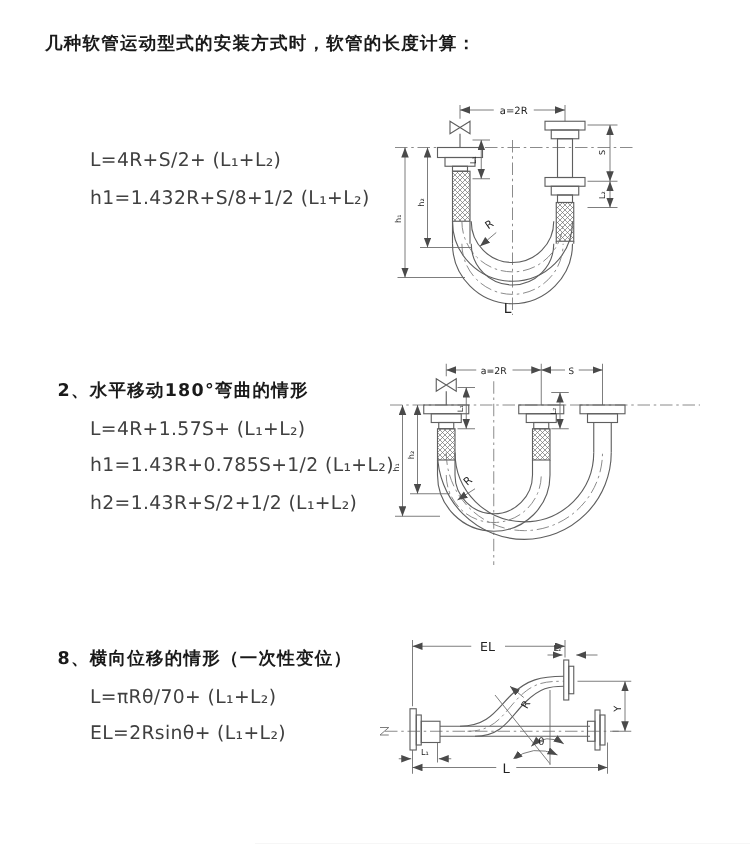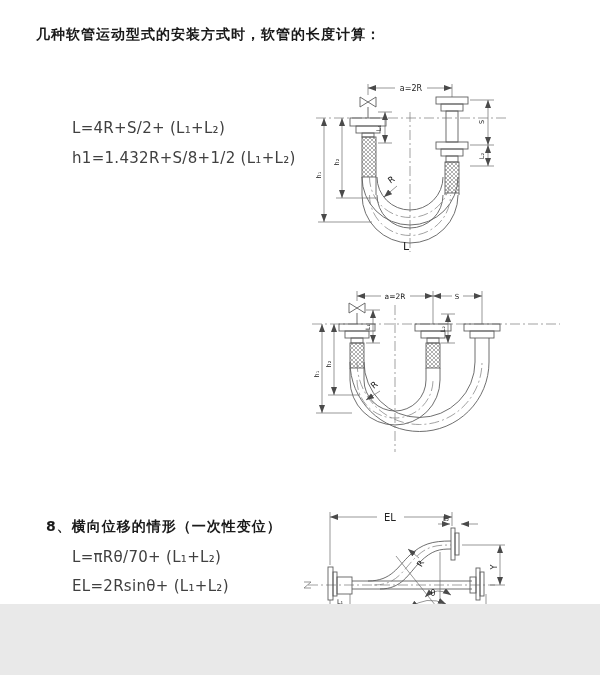--- a/index.html
+++ b/index.html
@@ -1,17 +1,17 @@
 <!DOCTYPE html>
 <html><head>
 <meta charset="utf-8">
 <style>
   html,body{margin:0;padding:0;background:#e9e9e9;}
   .page{
-    position:relative;width:600px;height:604px;background:#ffffff;
+    position:relative;width:600px;height:675px;background:#ffffff;
     font-family:"DejaVu Sans","Liberation Sans",sans-serif;color:#1a1a1a;
     overflow:hidden;margin:0 auto;
   }
   .title{
     position:absolute;left:36px;top:26px;font-size:14px;font-weight:bold;
     letter-spacing:1px;white-space:nowrap;
   }
   .sec{position:absolute;left:46px;}
   .sec-h{font-size:14px;font-weight:bold;letter-spacing:1px;white-space:nowrap;}
   .formula{
@@ -31,20 +31,26 @@
 
 <div class="page">
 
   <div class="title">几种软管运动型式的安装方式时，软管的长度计算：</div>
 
   <div class="sec" style="top:106px;">
     <div class="formula">L=4R+S/2+ (L₁+L₂)</div>
     <div class="formula">h1=1.432R+S/8+1/2 (L₁+L₂)</div>
   </div>
 
+  <div class="sec" style="top:304px;">
+    <div class="sec-h">2、水平移动180°弯曲的情形</div>
+    <div class="formula">L=4R+1.57S+ (L₁+L₂)</div>
+    <div class="formula">h1=1.43R+0.785S+1/2 (L₁+L₂)</div>
+    <div class="formula">h2=1.43R+S/2+1/2 (L₁+L₂)</div>
+  </div>
 
   <div class="sec" style="top:518px;">
     <div class="sec-h">8、横向位移的情形（一次性变位）</div>
     <div class="formula">L=πRθ/70+ (L₁+L₂)</div>
     <div class="formula">EL=2Rsinθ+ (L₁+L₂)</div>
   </div>
 
   <svg class="diagram" style="left:300px;top:70px;" width="300" height="195" viewBox="300 70 300 195">
     <defs>
       <marker id="a1" markerWidth="9" markerHeight="8" refX="8" refY="3" orient="auto-start-reverse" markerUnits="userSpaceOnUse">

